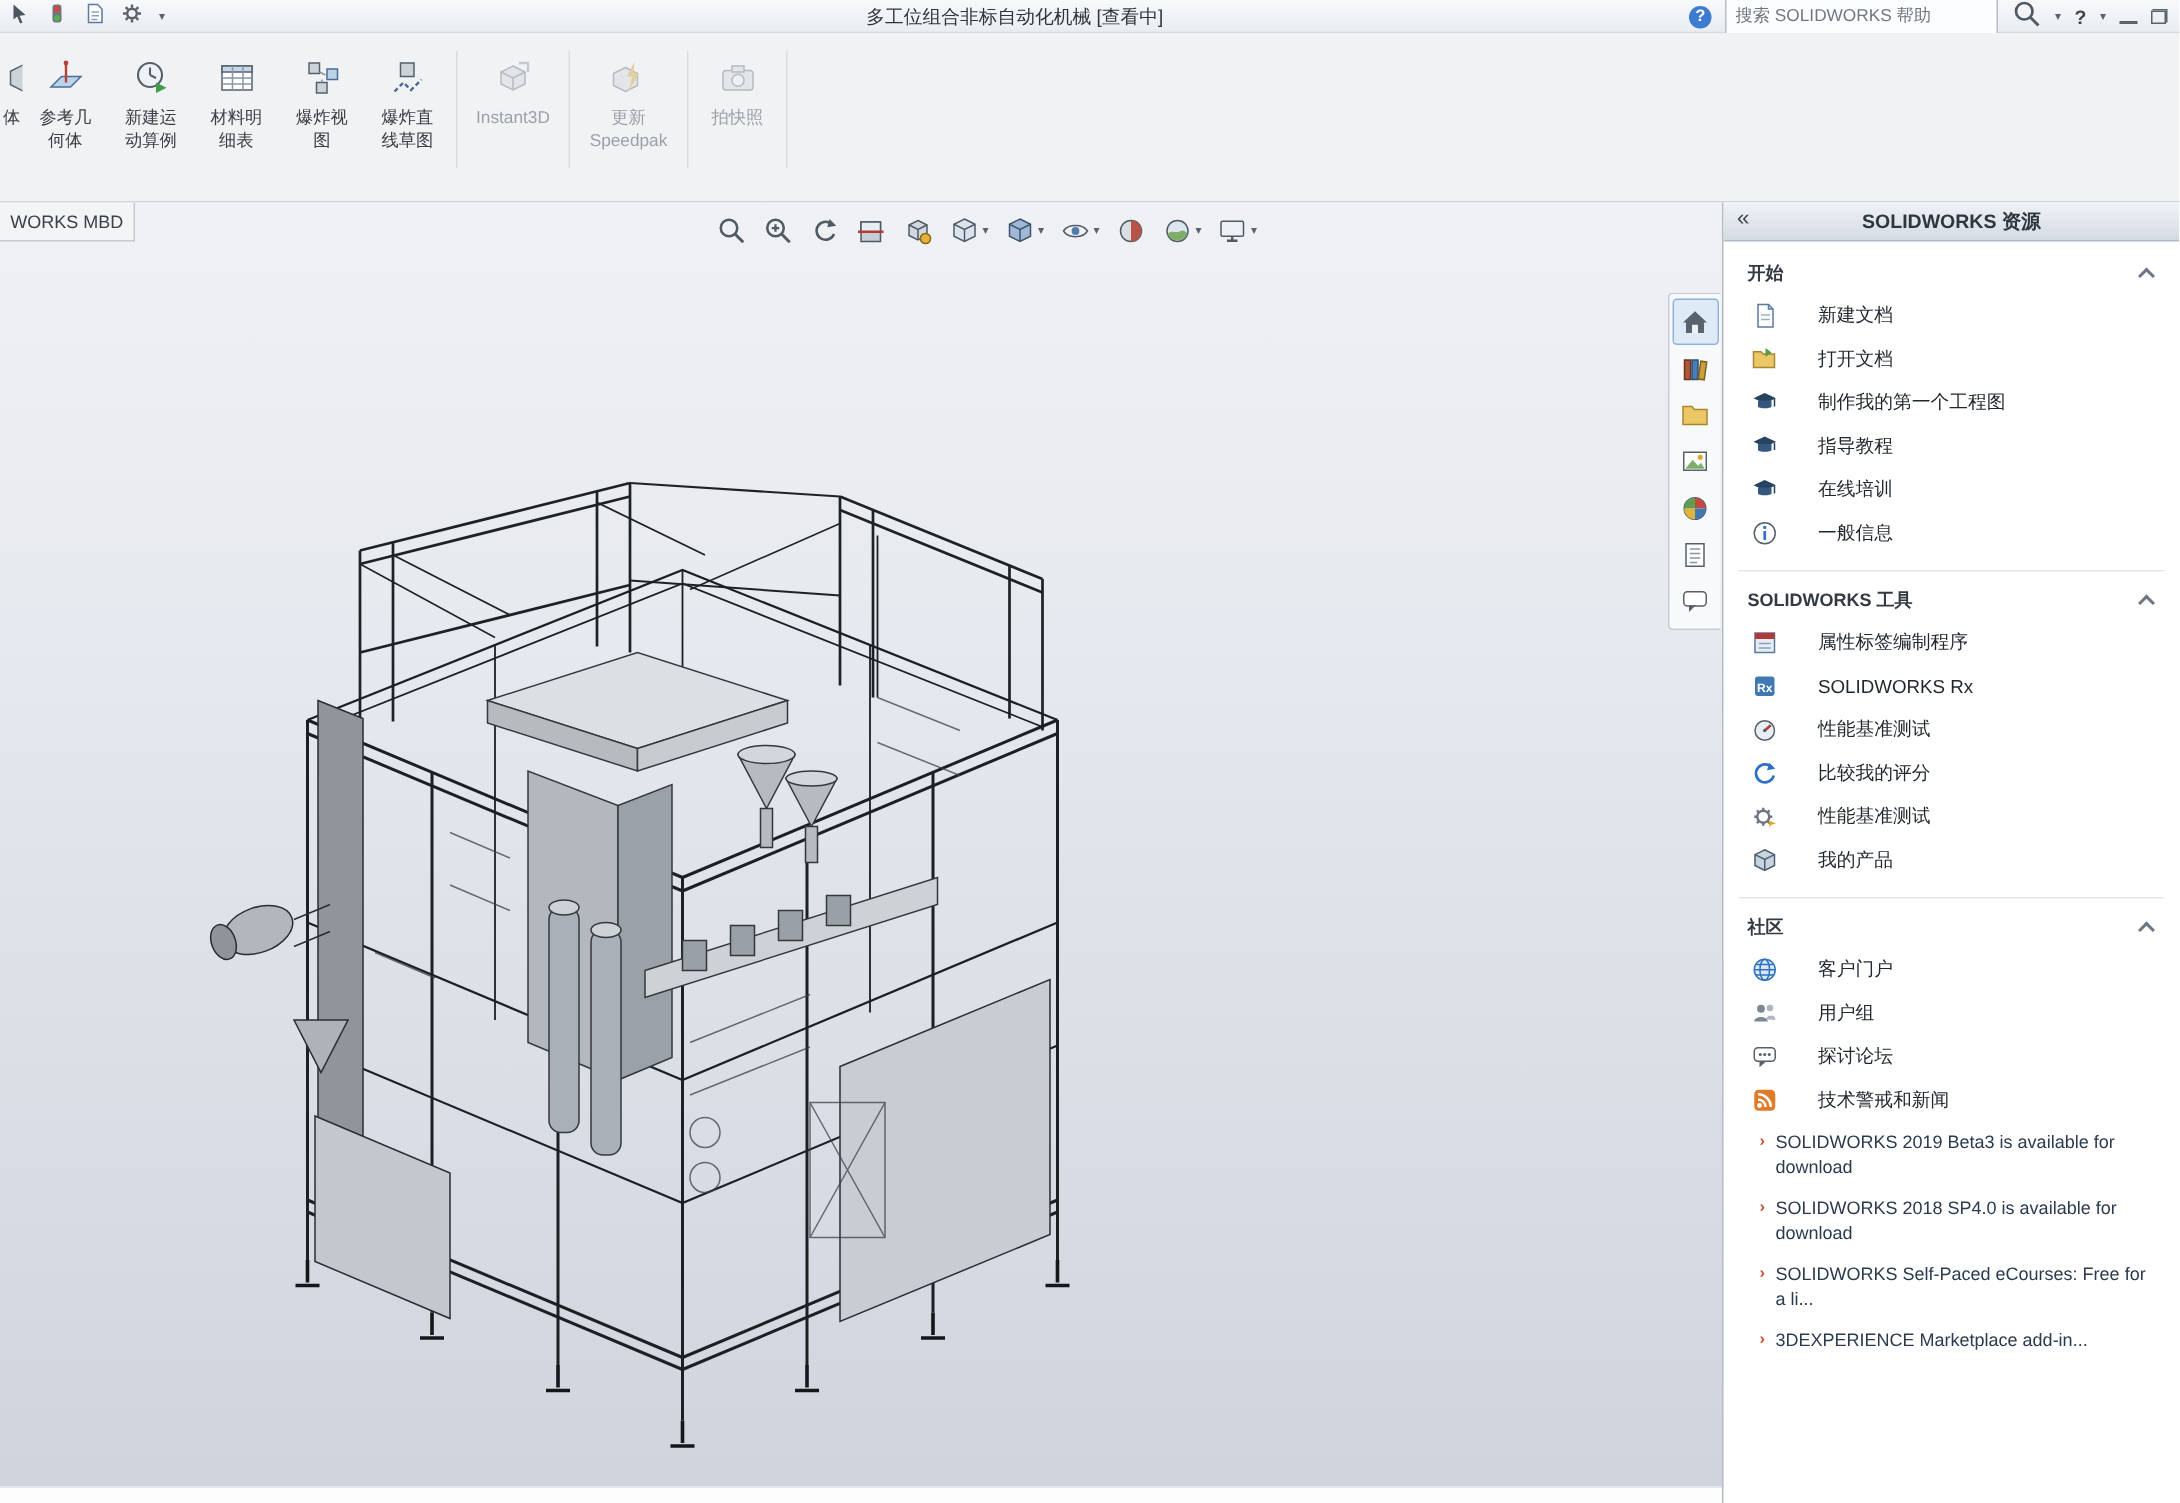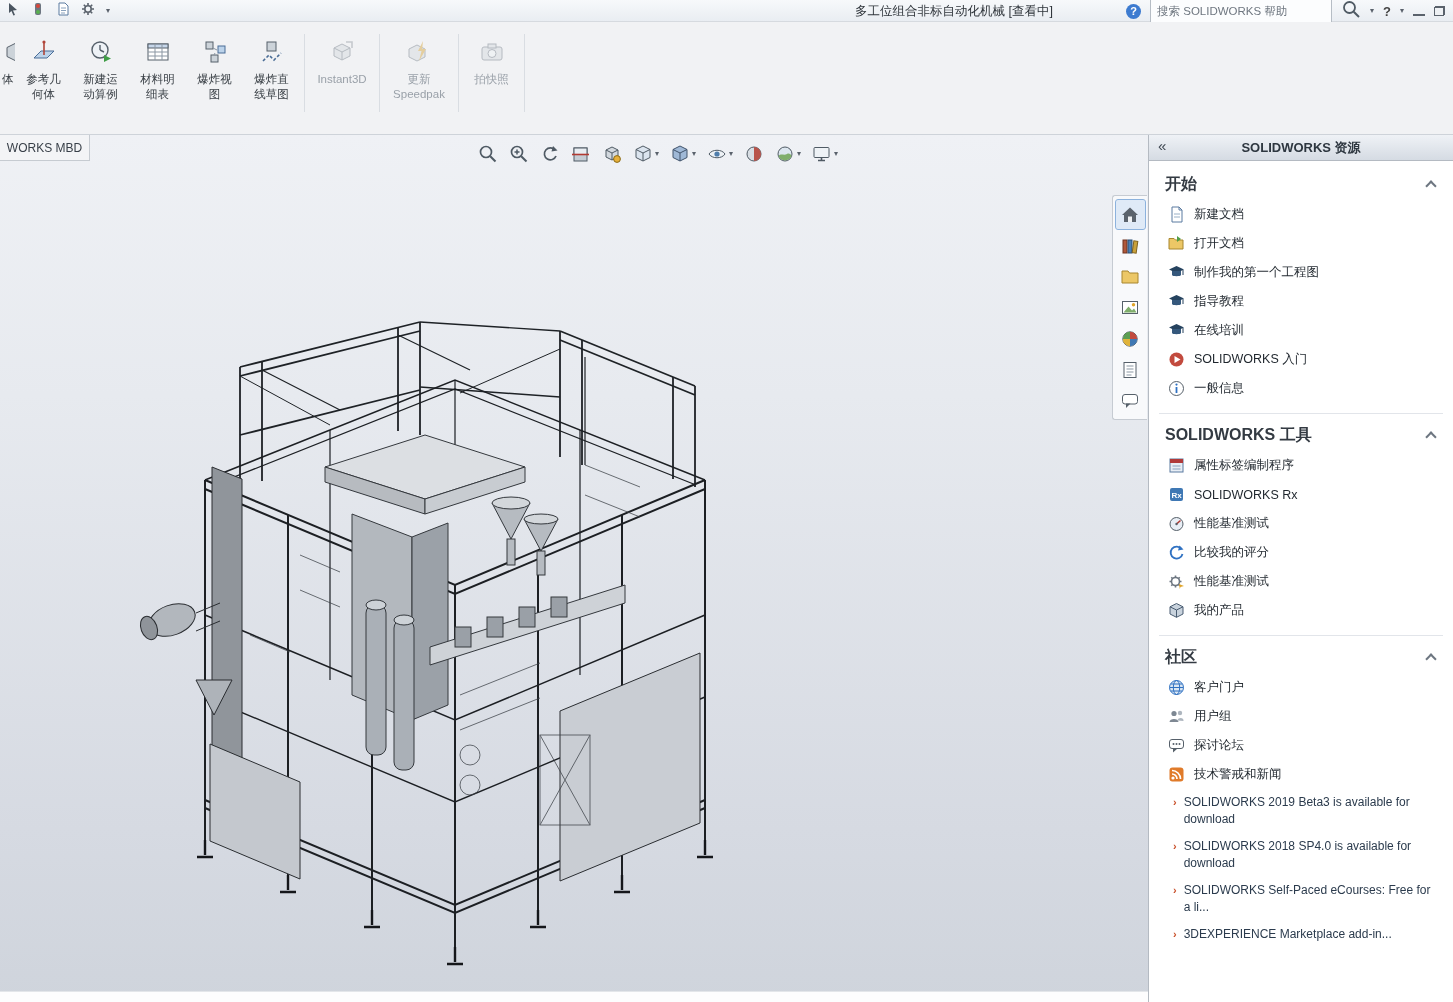--- a/index.html
+++ b/index.html
@@ -7,21 +7,21 @@
   body {
     width:1453px; height:1002px; overflow:hidden; position:relative;
     font-family:"Liberation Sans", sans-serif; background:#fff; color:#333;
   }
 
   
   .titlebar { position:absolute; top:0; left:0; width:100%; height:22px;
     background:linear-gradient(#f7f9fb,#e9edf2); border-bottom:1px solid #d6dadf; }
   .tb-left { position:absolute; left:6px; top:0; height:22px; display:flex; align-items:center; gap:11px; }
   .tb-title { position:absolute; left:300px; right:400px; top:0; height:22px; line-height:22px;
-    text-align:right; font-size:12.5px; color:#2f353b; }
+    text-align:center; font-size:12.5px; color:#2f353b; }
   .tb-right { position:absolute; right:8px; top:0; height:22px; display:flex; align-items:center; gap:9px; }
   .q-circle { width:15px; height:15px; border-radius:50%; background:#3d7bd0; color:#fff;
     font-size:11px; line-height:15px; text-align:center; font-weight:bold; }
   .search-box { display:flex; align-items:center; width:182px; height:16px;
     border:1px solid #b6bdc5; background:#fcfdfe; padding:12px 4px; }
   .search-box input { border:0; outline:0; background:transparent; width:100%; font-size:11.5px;
     font-family:"Liberation Sans", sans-serif; color:#555; }
   .search-box input::placeholder { color:#6f7780; opacity:1; }
   .caret { font-size:8px; color:#5a626c; line-height:1; }
   .help-q { font-size:13px; color:#444; font-weight:bold; }
@@ -66,25 +66,25 @@
 
   
   .taskpane { width:305px; height:867px; background:#ffffff; border-left:1px solid #b4bac2;
     display:flex; flex-direction:column; overflow:hidden; }
   .tp-header { flex:none; height:26px; background:linear-gradient(#eff2f6,#d5dbe3);
     border-bottom:1px solid #b4bac2; position:relative; display:flex; align-items:center; }
   .tp-collapse { position:absolute; left:9px; top:2px; font-size:15px; color:#3f4852; cursor:pointer; }
   .tp-title { width:100%; text-align:center; font-size:13px; font-weight:bold; color:#2e3740; }
   .tp-body { flex:1; overflow:hidden; padding-top:4px; }
   .tp-sec-h { display:flex; align-items:center; justify-content:space-between; padding:9px 18px 5px 16px; }
-  .tp-sec-title { font-size:16px; font-weight:bold; color:#333a42; }
+  .tp-sec-title { font-size:12px; font-weight:bold; color:#333a42; }
   .chev-up { width:8px; height:8px; border-left:2px solid #6d7681; border-top:2px solid #6d7681;
     transform:rotate(45deg); margin-top:3px; }
   .tp-rule { height:1px; background:#e2e5ea; margin:10px 10px 2px 10px; }
-  .tp-item { display:flex; align-items:center; gap:9px; padding:6px 10px 6px 19px;
+  .tp-item { display:flex; align-items:center; gap:27px; padding:6px 10px 6px 19px;
     font-size:12.5px; color:#1f262d; cursor:pointer; }
   .tp-item svg { flex:none; }
   .news-item { display:flex; gap:7px; padding:5px 14px 5px 24px; font-size:12px;
     color:#2b3b4d; line-height:17px; cursor:pointer; }
   .news-bullet { color:#c9502a; font-weight:bold; font-size:11px; line-height:17px; }
 
   .model-wrap { position:absolute; inset:0; }
 </style>
 </head>
 <body>
@@ -519,27 +519,20 @@
       <div class="tp-item">
         <svg width="17" height="17" viewBox="0 0 17 17">
             <polygon points="8.5,2 16,5.5 8.5,9 1,5.5" fill="#26435f"></polygon>
             <path d="M4,7 v4 c0,1.6 9,1.6 9,0 v-4" fill="#35587c"></path>
             <line x1="15" y1="6" x2="15" y2="11" stroke="#26435f"></line>
           </svg>
         <span>在线培训</span>
       </div>
       <div class="tp-item">
         <svg width="17" height="17" viewBox="0 0 17 17">
-            <circle cx="8.5" cy="8.5" r="7" fill="#c24a3e"></circle>
-            <polygon points="6.5,5 12.5,8.5 6.5,12" fill="#fff"></polygon>
-          </svg>
-        <span>SOLIDWORKS 入门</span>
-      </div>
-      <div class="tp-item">
-        <svg width="17" height="17" viewBox="0 0 17 17">
             <circle cx="8.5" cy="8.5" r="7" fill="#fff" stroke="#56606a"></circle>
             <rect x="7.6" y="7" width="1.8" height="6" fill="#2f71c2"></rect>
             <circle cx="8.5" cy="4.6" r="1.1" fill="#2f71c2"></circle>
           </svg>
         <span>一般信息</span>
       </div>
 
       <div class="tp-rule"></div>
 
       <div class="tp-sec-h">

